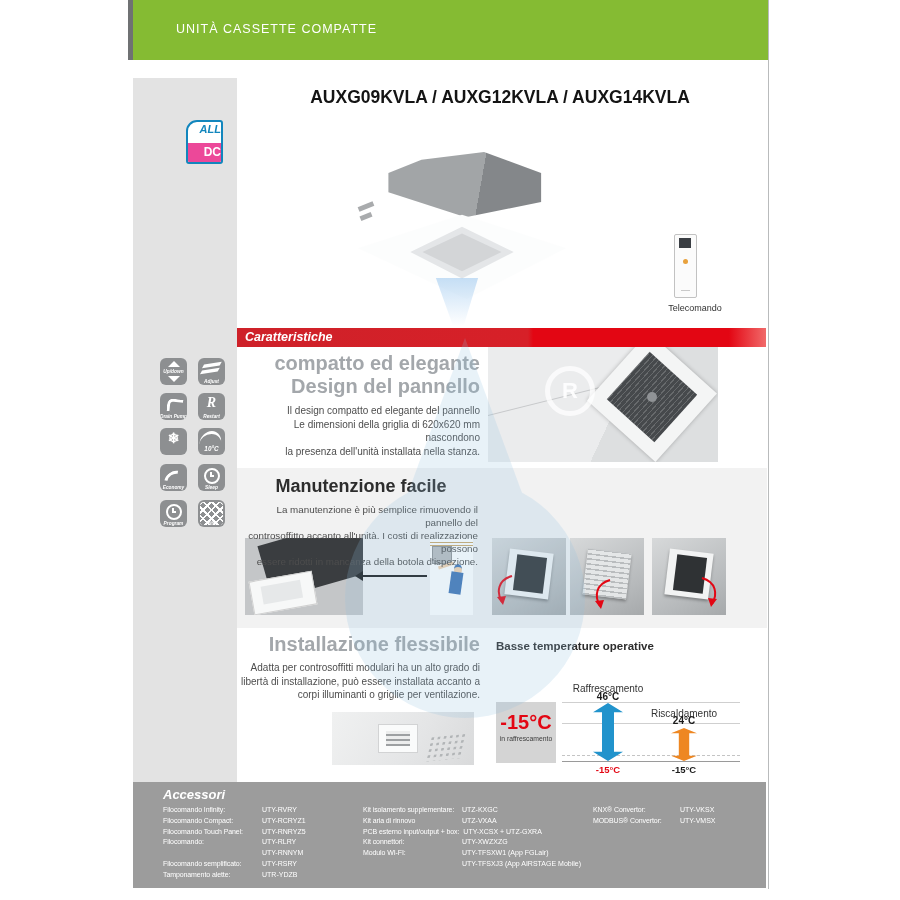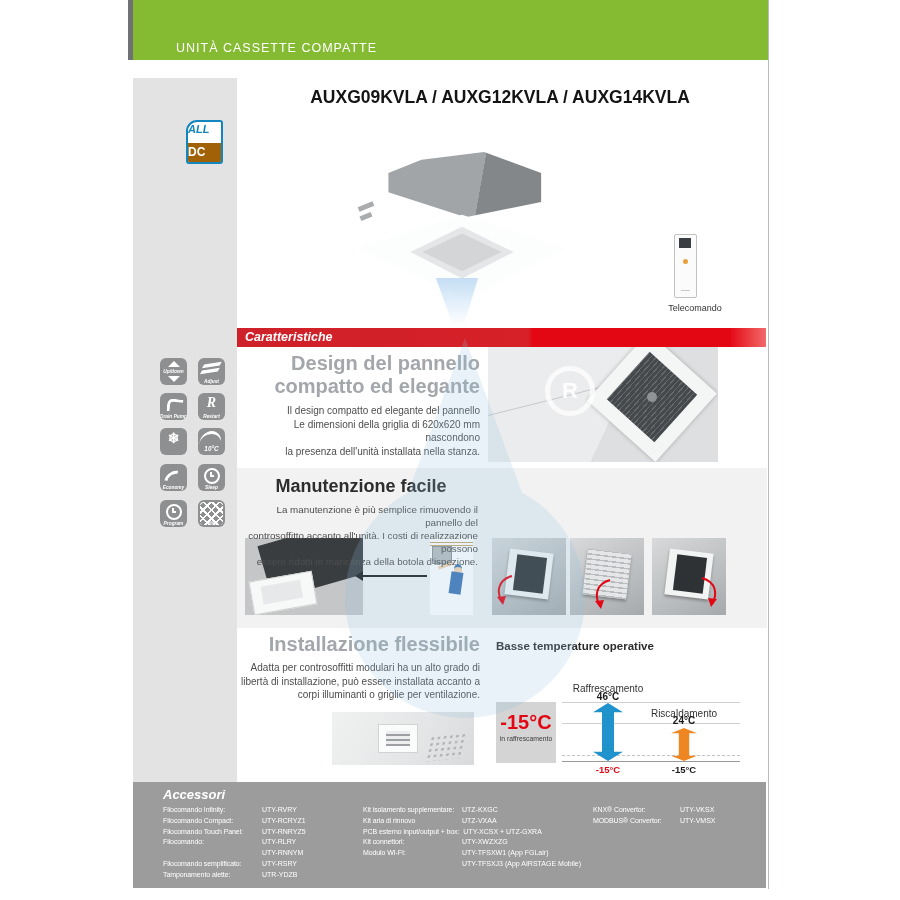--- a/index.html
+++ b/index.html
@@ -3,28 +3,28 @@
 <meta charset="utf-8">
 <style>
   html,body{margin:0;padding:0;background:#fff;}
   #page{position:relative;width:900px;height:900px;background:#fff;overflow:hidden;
         font-family:"Liberation Sans",sans-serif;color:#333;}
   .abs{position:absolute;}
 
   
   .edge-strip{left:128px;top:0;width:5px;height:60px;background:#6f7173;}
   .green-bar{left:133px;top:0;width:635px;height:60px;background:#85bb33;}
-  .green-bar .cat{position:absolute;left:43px;top:41px;color:#fff;font-size:12.5px;letter-spacing:1px;}
+  .green-bar .cat{position:absolute;left:43px;top:22px;color:#fff;font-size:12.5px;letter-spacing:1px;}
   .page-border-r{left:768px;top:0;width:1px;height:889px;background:#b9bbbc;}
 
   
   .sidebar{left:133px;top:78px;width:104px;height:704px;background:#e3e3e3;}
   .alldc{left:186px;top:120px;width:33px;height:40px;border:2px solid #1286bd;border-radius:11px 3px 3px 3px;overflow:hidden;background:#fff;}
-  .alldc .t{position:absolute;left:0;right:0;top:1px;text-align:left;font-style:italic;font-weight:bold;font-size:11px;color:#1286bd;}
-  .alldc .b{position:absolute;left:0;right:0;bottom:0;height:19px;background:#a16207;color:#fff;text-align:left;font-weight:bold;font-size:12px;line-height:19px;}
+  .alldc .t{position:absolute;left:0;right:0;top:1px;text-align:right;font-style:italic;font-weight:bold;font-size:11px;color:#1286bd;}
+  .alldc .b{position:absolute;left:0;right:0;bottom:0;height:19px;background:#ec4899;color:#fff;text-align:right;font-weight:bold;font-size:12px;line-height:19px;}
 
   
   .fi{position:absolute;width:27px;height:27px;border-radius:6px;background:#8d8f91;color:#fff;overflow:hidden;}
   .fi .lab{position:absolute;left:-10px;right:-10px;bottom:0;text-align:center;font-style:italic;font-weight:bold;font-size:6px;line-height:7px;transform:scale(.8);transform-origin:50% 100%;color:#fff;white-space:nowrap;}
   .fi .lab-mid{bottom:auto;top:10px;}
   .tri{position:absolute;left:50%;margin-left:-6px;width:0;height:0;border-left:6px solid transparent;border-right:6px solid transparent;}
   .tri-up{top:3px;border-bottom:6px solid #fff;}
   .tri-down{bottom:3px;border-top:6px solid #fff;}
   .slat{position:absolute;width:16px;height:3.5px;background:#fff;transform:skewX(-35deg) rotate(-10deg);}
   .pipe{position:absolute;left:7px;top:6px;width:13px;height:10px;border-left:3px solid #fff;border-top:3px solid #fff;border-top-left-radius:6px;transform:rotate(6deg);}
@@ -226,22 +226,22 @@
     <span class="txt">Caratteristiche</span>
   </div>
 
   <div class="abs wm" style="left:340px;top:338px;width:250px;height:380px">
     <div class="tip"></div>
     <div class="ball"></div>
   </div>
   <div class="abs rring" style="left:545px;top:366px">R</div>
 
   <div class="abs design-text">
+    <div class="sec-head-gray">compatto ed elegante</div>
     <div class="sec-head-gray">Design del pannello</div>
-    <div class="sec-head-gray">compatto ed elegante</div>
     <div class="body-txt" style="margin-top:6px">
       <div>Il design compatto ed elegante del pannello</div>
       <div>Le dimensioni della griglia di 620x620 mm nascondono</div>
       <div>la presenza dell'unità installata nella stanza.</div>
     </div>
   </div>
   <div class="abs dphoto">
     <div class="diag"></div>
     <div class="oframe"></div>
     <div class="grille"></div>

